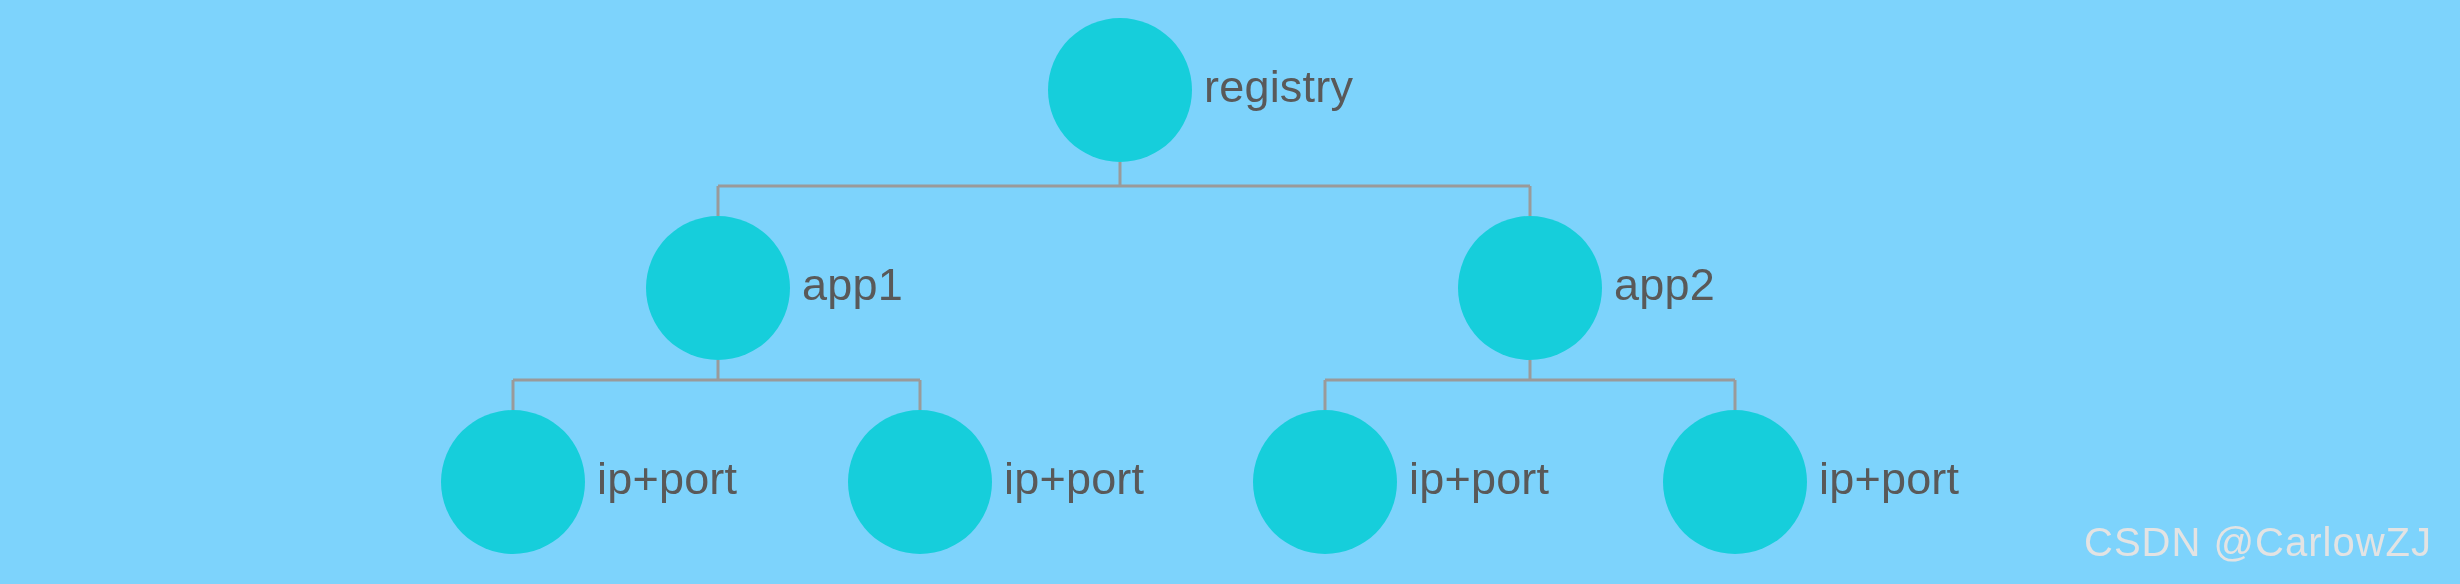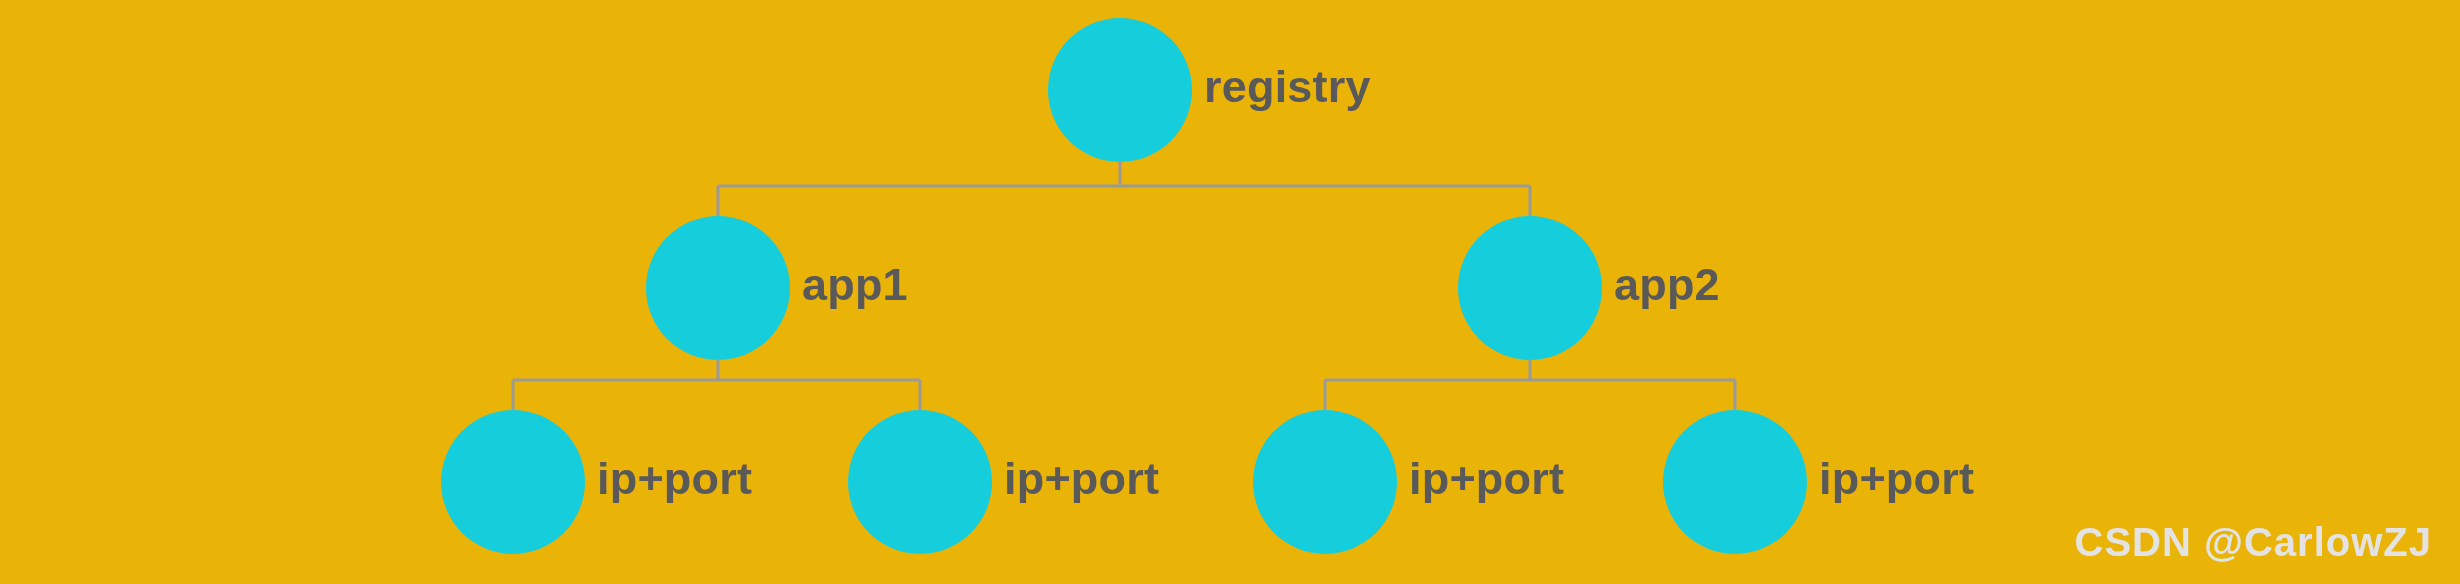--- a/index.html
+++ b/index.html
@@ -41,21 +41,21 @@
     font-size: 40px;
     fill: #e3e3e3;
     dominant-baseline: middle;
     text-anchor: end;
     letter-spacing: 1px;
   }
 </style>
 </head>
 <body>
 
-<div id="diagram-root" style="background: #eab308; font-weight: bold;">
+<div id="diagram-root" style="background: #7dd3fc;">
 
   <svg id="tree-svg" viewBox="0 0 2460 584" xmlns="http://www.w3.org/2000/svg">
 
     <g stroke="#9a9a9a" stroke-width="3" fill="none" stroke-linecap="butt">
       <path d="M 1120 162 L 1120 186"></path>
       <path d="M 718 186 L 1530 186"></path>
       <path d="M 718 186 L 718 216"></path>
       <path d="M 1530 186 L 1530 216"></path>
       <path d="M 718 360 L 718 380"></path>
       <path d="M 513 380 L 920 380"></path>

